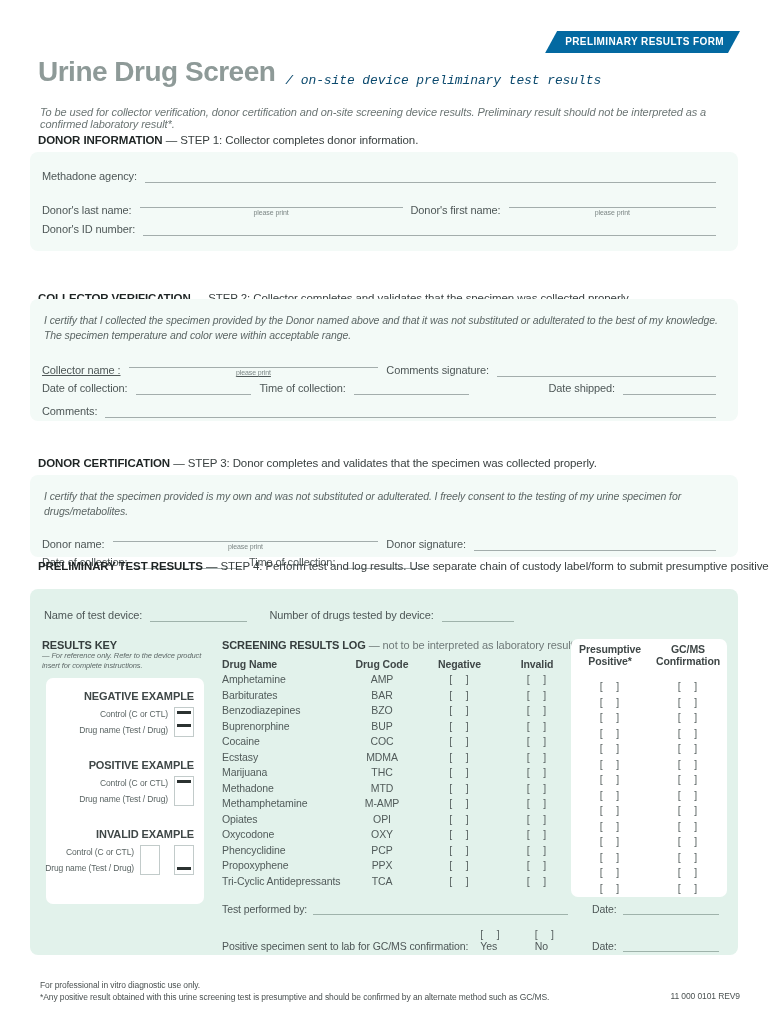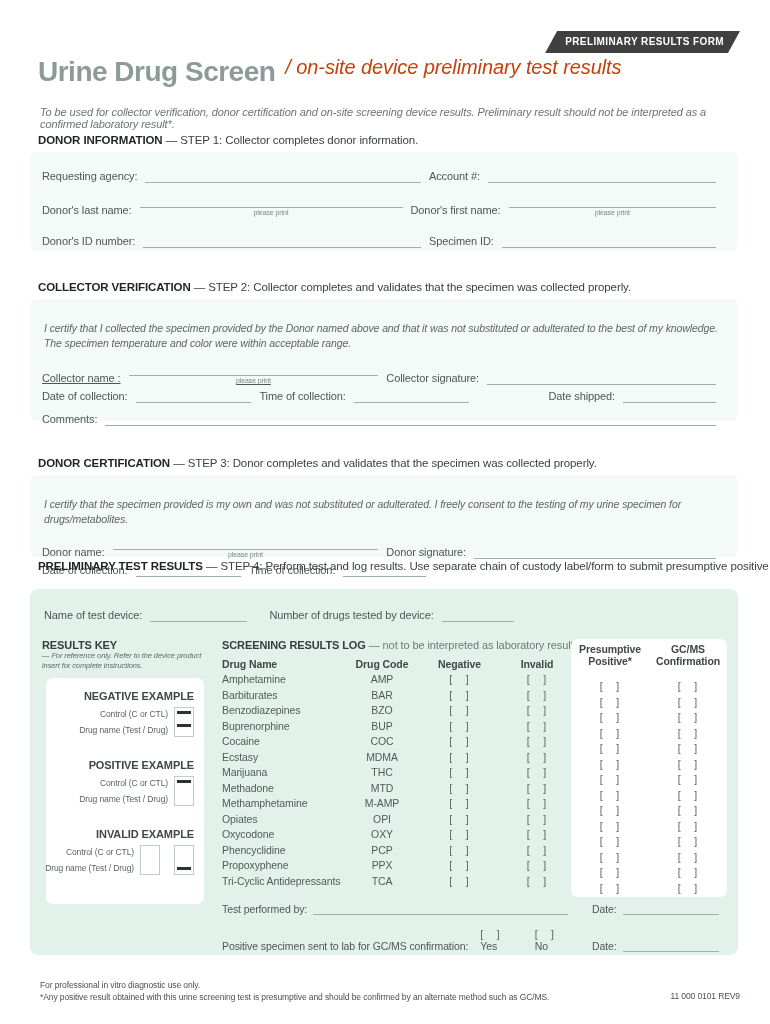--- a/index.html
+++ b/index.html
@@ -6,50 +6,50 @@
   html,body { background:#ffffff; }
   .page {
     position:relative; width:770px; height:1024px; margin:0 auto;
     background:#ffffff; overflow:hidden;
     font-family:"Liberation Sans", sans-serif;
     color:#4e5757; letter-spacing:-0.1px;
   }
   
   .badge {
     position:absolute; top:31px; right:30px; height:22px;
-    background:#404040; color:#ffffff;
+    background:#0369a1; color:#ffffff;
     font-size:10px; font-weight:bold; letter-spacing:0.4px;
     line-height:22px; padding:0 16px 0 20px;
     clip-path: polygon(12px 0, 100% 0, calc(100% - 12px) 100%, 0 100%);
   }
   
-  .title-row { position:absolute; left:38px; top:56px; display:flex; align-items:flex-start; gap:10px; }
+  .title-row { position:absolute; left:38px; top:56px; display:flex; align-items:flex-end; gap:10px; }
   .main-title { font-size:28px; font-weight:bold; color:#8e9a98; letter-spacing:-0.5px; }
-  .sub-title  { font-size:20px; font-style:italic; color:#c2410c; }
+  .sub-title  { font-size:13px; font-style:italic; color:#0c4a6e;font-family:Liberation Mono, monospace; }
   .intro {
     position:absolute; left:40px; top:106px; width:700px;
     font-size:11px; font-style:italic; color:#6b7574;
   }
   
   .sec-head { position:absolute; left:38px; font-size:11.5px; color:#3a4141; white-space:nowrap; }
   .sec-head b { color:#1e2424; font-weight:bold; }
   .sec-box {
     position:absolute; left:30px; width:708px; background:#f3faf7;
     border-radius:8px; padding:10px 22px 8px 12px;
   }
   .sec-box.mint { background:#e2f2eb; padding:8px; }
   .frow { display:flex; align-items:flex-end; gap:8px; margin-top:16px; }
   .frow:first-child { margin-top:8px; }
   .flabel { font-size:11px; color:#4e5757; white-space:nowrap; padding-bottom:1px; }
   .fline  { border-bottom:1px solid #a3adac; height:13px; flex:1; }
   .linewrap { flex:1; display:flex; flex-direction:column; }
   .linewrap .fline { flex:none; width:100%; }
   .caption { font-size:7px; color:#7d8786; text-align:center; line-height:9px; height:9px; }
   .half { display:flex; flex:1; align-items:flex-end; gap:8px; }
-  .cert { font-size:10.5px; font-style:italic; color:#5c6665; line-height:15px; margin:12px 0 2px 2px; }
+  .cert { font-size:10.5px; font-style:italic; color:#5c6665; line-height:15px; margin:4px 0 2px 2px; }
   .spacer { flex:0.35; }
   
   .abs { position:absolute; }
   .device-row { left:14px; top:20px; display:flex; align-items:flex-end; gap:8px; width:470px; }
   .dline { border-bottom:1px solid #9fb3ab; height:13px; }
   .key-col { left:12px; top:50px; width:176px; }
   .key-title { font-size:11px; color:#3c4444; }
   .key-title b { font-weight:bold; color:#353d3d; }
   .key-note { font-size:7.5px; font-style:italic; color:#5f6968; line-height:9.5px; }
   .key-note-inline { font-size:7.5px; font-style:italic; color:#5f6968; }
@@ -106,72 +106,64 @@
 
   <div class="intro">To be used for collector verification, donor certification and on-site screening device results. Preliminary result should not be interpreted as a confirmed laboratory result*.</div>
 
   <div class="sec-head" style="top:134px;">
     <b>DONOR INFORMATION</b>
     <span>— STEP 1: Collector completes donor information.</span>
   </div>
   <div class="sec-box" style="top:152px; height:99px;">
     <div class="frow">
       <div class="half" style="flex:1.32;">
-        <span class="flabel">Requesting agency:</span>
-        <span class="fline"></span>
-      </div>
-      <div class="half">
-        <span class="flabel">Account #:</span>
+        <span class="flabel">Methadone agency:</span>
         <span class="fline"></span>
       </div>
     </div>
     <div class="frow" style="margin-top:12px;">
       <div class="half" style="flex:1.18;">
         <span class="flabel">Donor's last name:</span>
         <div class="linewrap">
           <span class="fline"></span>
           <span class="caption">please print</span>
         </div>
       </div>
       <div class="half">
         <span class="flabel">Donor's first name:</span>
         <div class="linewrap">
           <span class="fline"></span>
           <span class="caption">please print</span>
         </div>
       </div>
     </div>
-    <div class="frow" style="margin-top:18px;">
+    <div class="frow" style="margin-top:6px;">
       <div class="half" style="flex:1.32;">
         <span class="flabel">Donor's ID number:</span>
         <span class="fline"></span>
       </div>
-      <div class="half">
-        <span class="flabel">Specimen ID:</span>
-        <span class="fline"></span>
-      </div>
-    </div>
-  </div>
-
-  <div class="sec-head" style="top:281px;">
+    </div>
+  </div>
+
+  <div class="sec-head" style="top:292px;">
     <b>COLLECTOR VERIFICATION</b>
     <span>— STEP 2: Collector completes and validates that the specimen was collected properly.</span>
   </div>
   <div class="sec-box" style="top:299px; height:122px;">
     <div class="cert" style="width:690px;">I certify that I collected the specimen provided by the Donor named above and that it was not substituted or adulterated to the best of my knowledge. The specimen temperature and color were within acceptable range.</div>
     <div class="frow" style="margin-top:12px;">
       <div class="half" style="flex:1.02;text-decoration:underline;">
         <span class="flabel">Collector name :</span>
         <div class="linewrap">
           <span class="fline"></span>
           <span class="caption">please print</span>
         </div>
       </div>
       <div class="half">
-        <span class="flabel">Collector signature:</span>
+        <span class="flabel">Comments signature:</span>
         <span class="fline"></span>
       </div>
     </div>
     <div class="frow" style="margin-top:5px;">
       <div class="half" style="flex:1.15;">
         <span class="flabel">Date of collection:</span>
         <span class="fline"></span>
       </div>
       <div class="half" style="flex:1.15;">
         <span class="flabel">Time of collection:</span>

